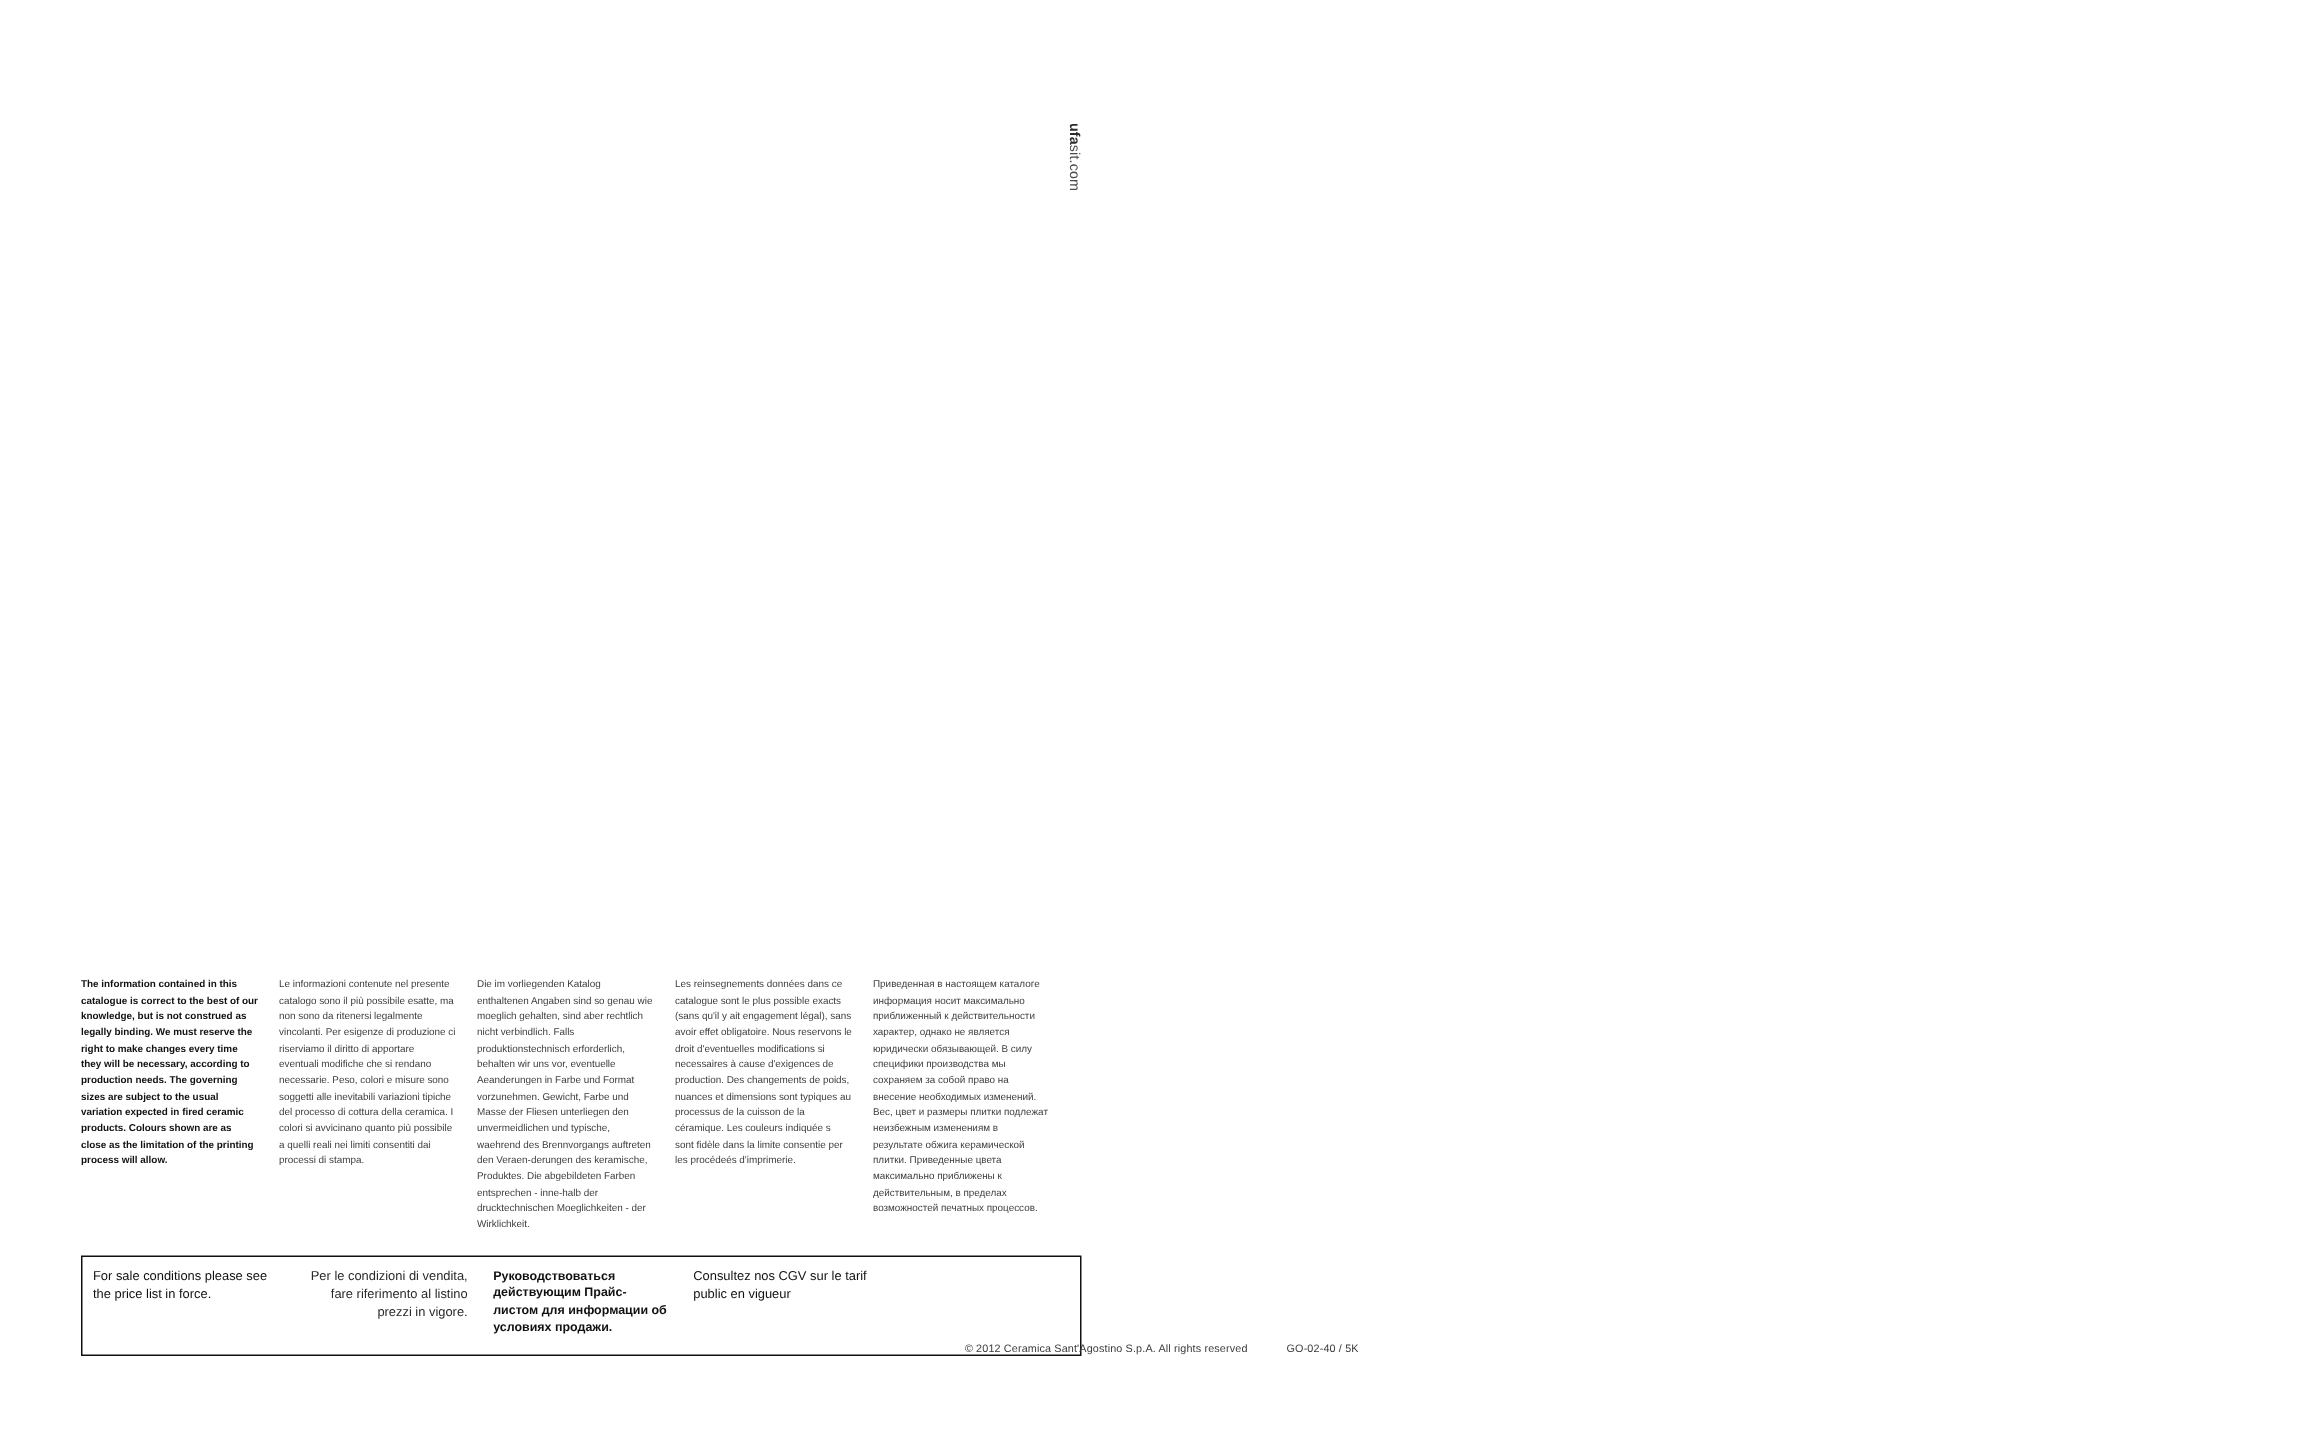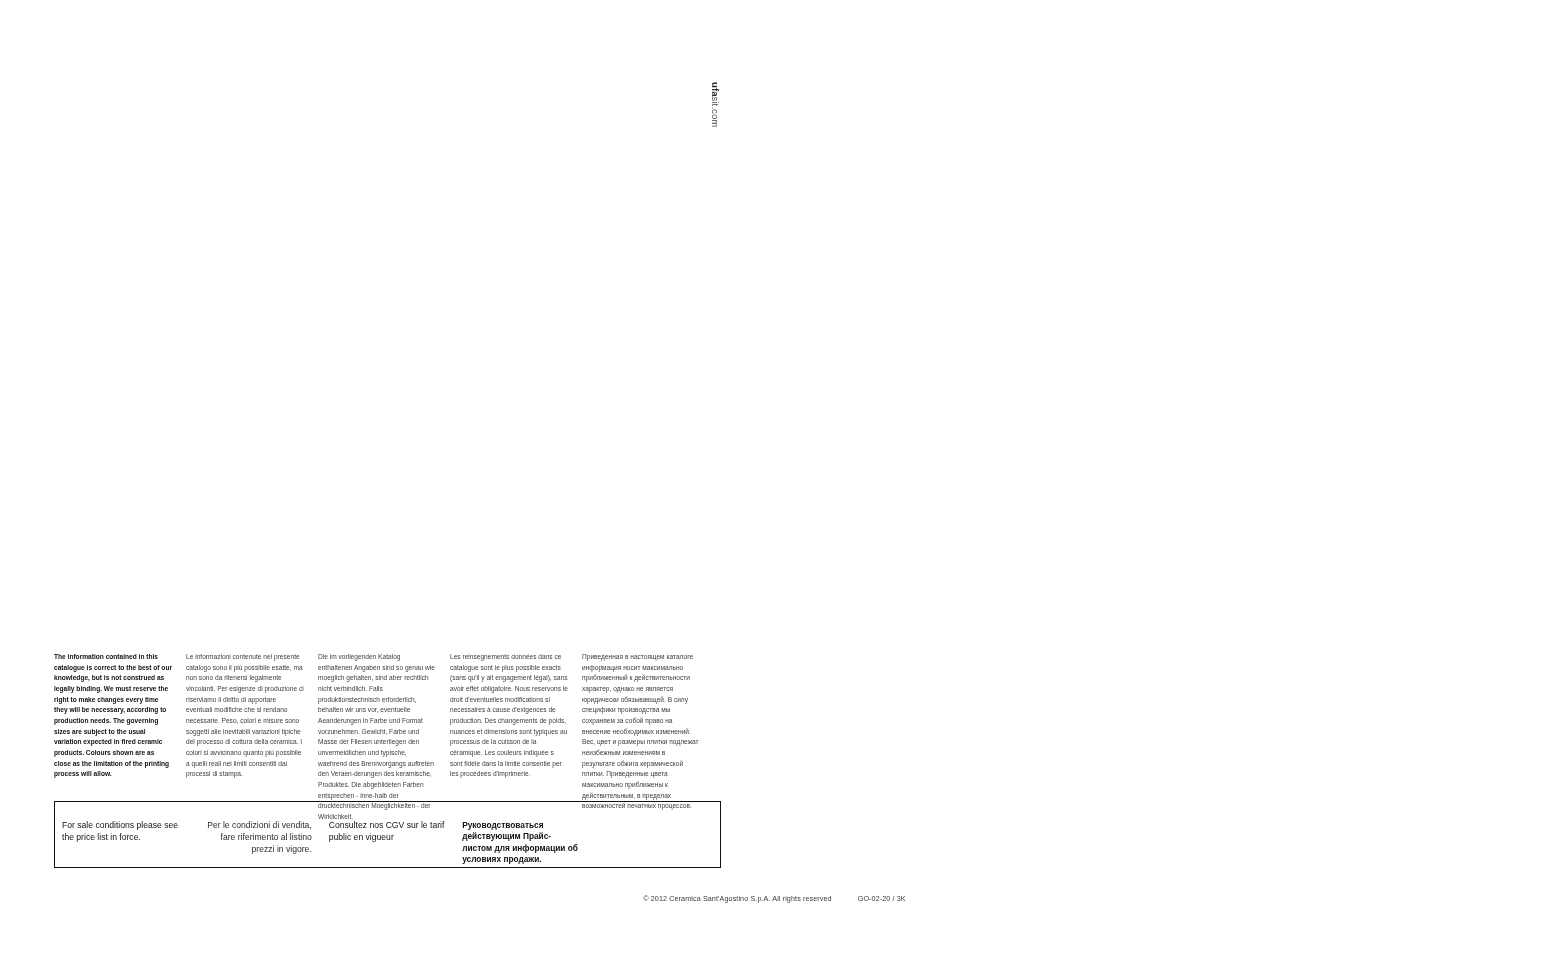--- a/index.html
+++ b/index.html
@@ -74,27 +74,27 @@
     font-weight: 700;
   }
   .disclaimer .col.ru {
     color: #3d3d3d;
   }
 
   
   .salebox {
     position: absolute;
     left: 54px;
-    top: 801px;
+    top: 837px;
     width: 667px;
     height: 67px;
     border: 1.2px solid #111111;
     box-sizing: border-box;
     display: flex;
-    padding: 18px 0 0 0;
+    padding: 7px 0 0 0;
   }
   .salebox .col {
     width: 133.4px;
     box-sizing: border-box;
     padding: 0 10px 0 7px;
     font-size: 8.6px;
     line-height: 1.38;
     color: #111111;
   }
   .salebox .col.it {
@@ -135,21 +135,21 @@
     <div class="col first">The information contained in this catalogue is correct to the best of our knowledge, but is not construed as legally binding. We must reserve the right to make changes every time they will be necessary, according to production needs. The governing sizes are subject to the usual variation expected in fired ceramic products. Colours shown are as close as the limitation of the printing process will allow.</div>
     <div class="col">Le informazioni contenute nel presente catalogo sono il più possibile esatte, ma non sono da ritenersi legalmente vincolanti. Per esigenze di produzione ci riserviamo il diritto di apportare eventuali modifiche che si rendano necessarie. Peso, colori e misure sono soggetti alle inevitabili variazioni tipiche del processo di cottura della ceramica. I colori si avvicinano quanto più possibile a quelli reali nei limiti consentiti dai processi di stampa.</div>
     <div class="col">Die im vorliegenden Katalog enthaltenen Angaben sind so genau wie moeglich gehalten, sind aber rechtlich nicht verbindlich. Falls produktionstechnisch erforderlich, behalten wir uns vor, eventuelle Aeanderungen in Farbe und Format vorzunehmen. Gewicht, Farbe und Masse der Fliesen unterliegen den unvermeidlichen und typische, waehrend des Brennvorgangs auftreten den Veraen-derungen des keramische, Produktes. Die abgebildeten Farben entsprechen - inne-halb der drucktechnischen Moeglichkeiten - der Wirklichkeit.</div>
     <div class="col">Les reinsegnements données dans ce catalogue sont le plus possible exacts (sans qu'il y ait engagement légal), sans avoir effet obligatoire. Nous reservons le droit d'eventuelles modifications si necessaires à cause d'exigences de production. Des changements de poids, nuances et dimensions sont typiques au processus de la cuisson de la céramique. Les couleurs indiquée s sont fidèle dans la limite consentie per les procédeés d'imprimerie.</div>
     <div class="col ru">Приведенная в настоящем каталоге информация носит максимально приближенный к действительности характер, однако не является юридически обязывающей. В силу специфики производства мы сохраняем за собой право на внесение необходимых изменений. Вес, цвет и размеры плитки подлежат неизбежным изменениям в результате обжига керамической плитки. Приведенные цвета максимально приближены к действительным, в пределах возможностей печатных процессов.</div>
   </div>
 
   <div class="salebox">
     <div class="col">For sale conditions please see the price list in force.</div>
     <div class="col it">Per le condizioni di vendita, fare riferimento al listino prezzi in vigore.</div>
+    <div class="col ru">Руководствоваться действующим Прайс-листом для информации об условиях продажи.</div>
     <div class="col">Consultez nos CGV sur le tarif public en vigueur</div>
-    <div class="col ru">Руководствоваться действующим Прайс-листом для информации об условиях продажи.</div>
   </div>
 
   <div class="footer">
-    <span>© 2012 Ceramica Sant'Agostino S.p.A. All rights reserved</span><span class="code">GO-02-20 / 3K</span>
+    <span>© 2012 Ceramica Sant'Agostino S.p.A. All rights reserved</span><span class="code">GO-02-40 / 5K</span>
   </div>
 
 </div>
 
 </body></html>

